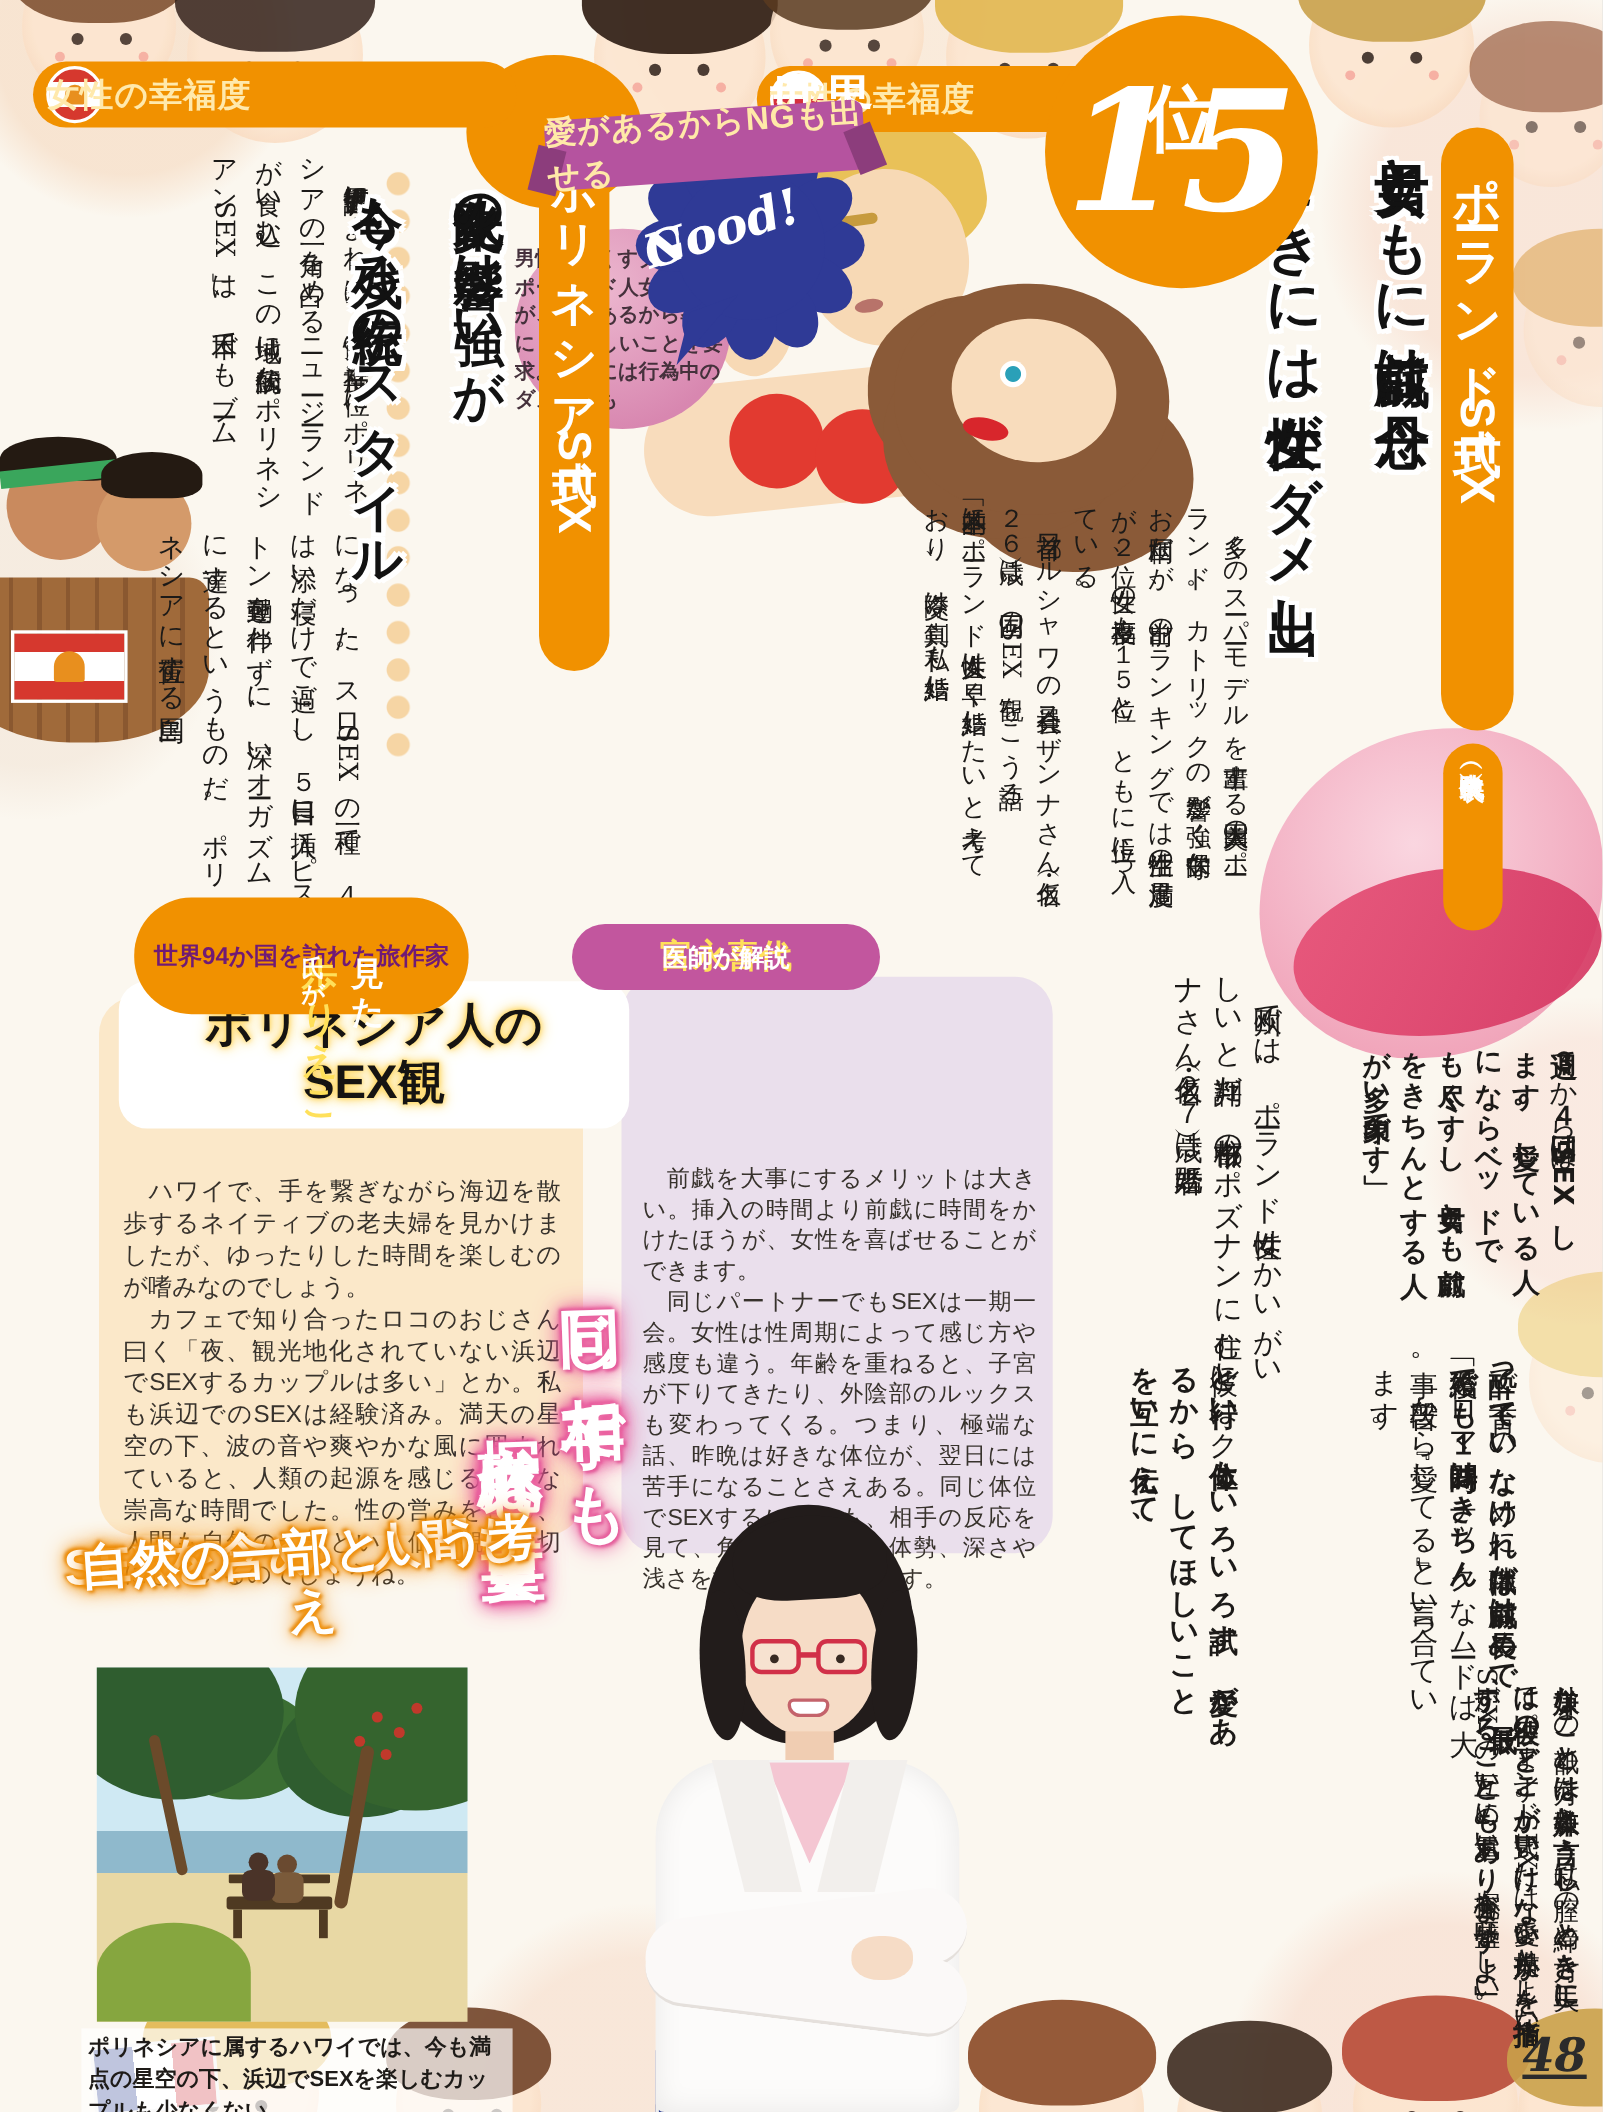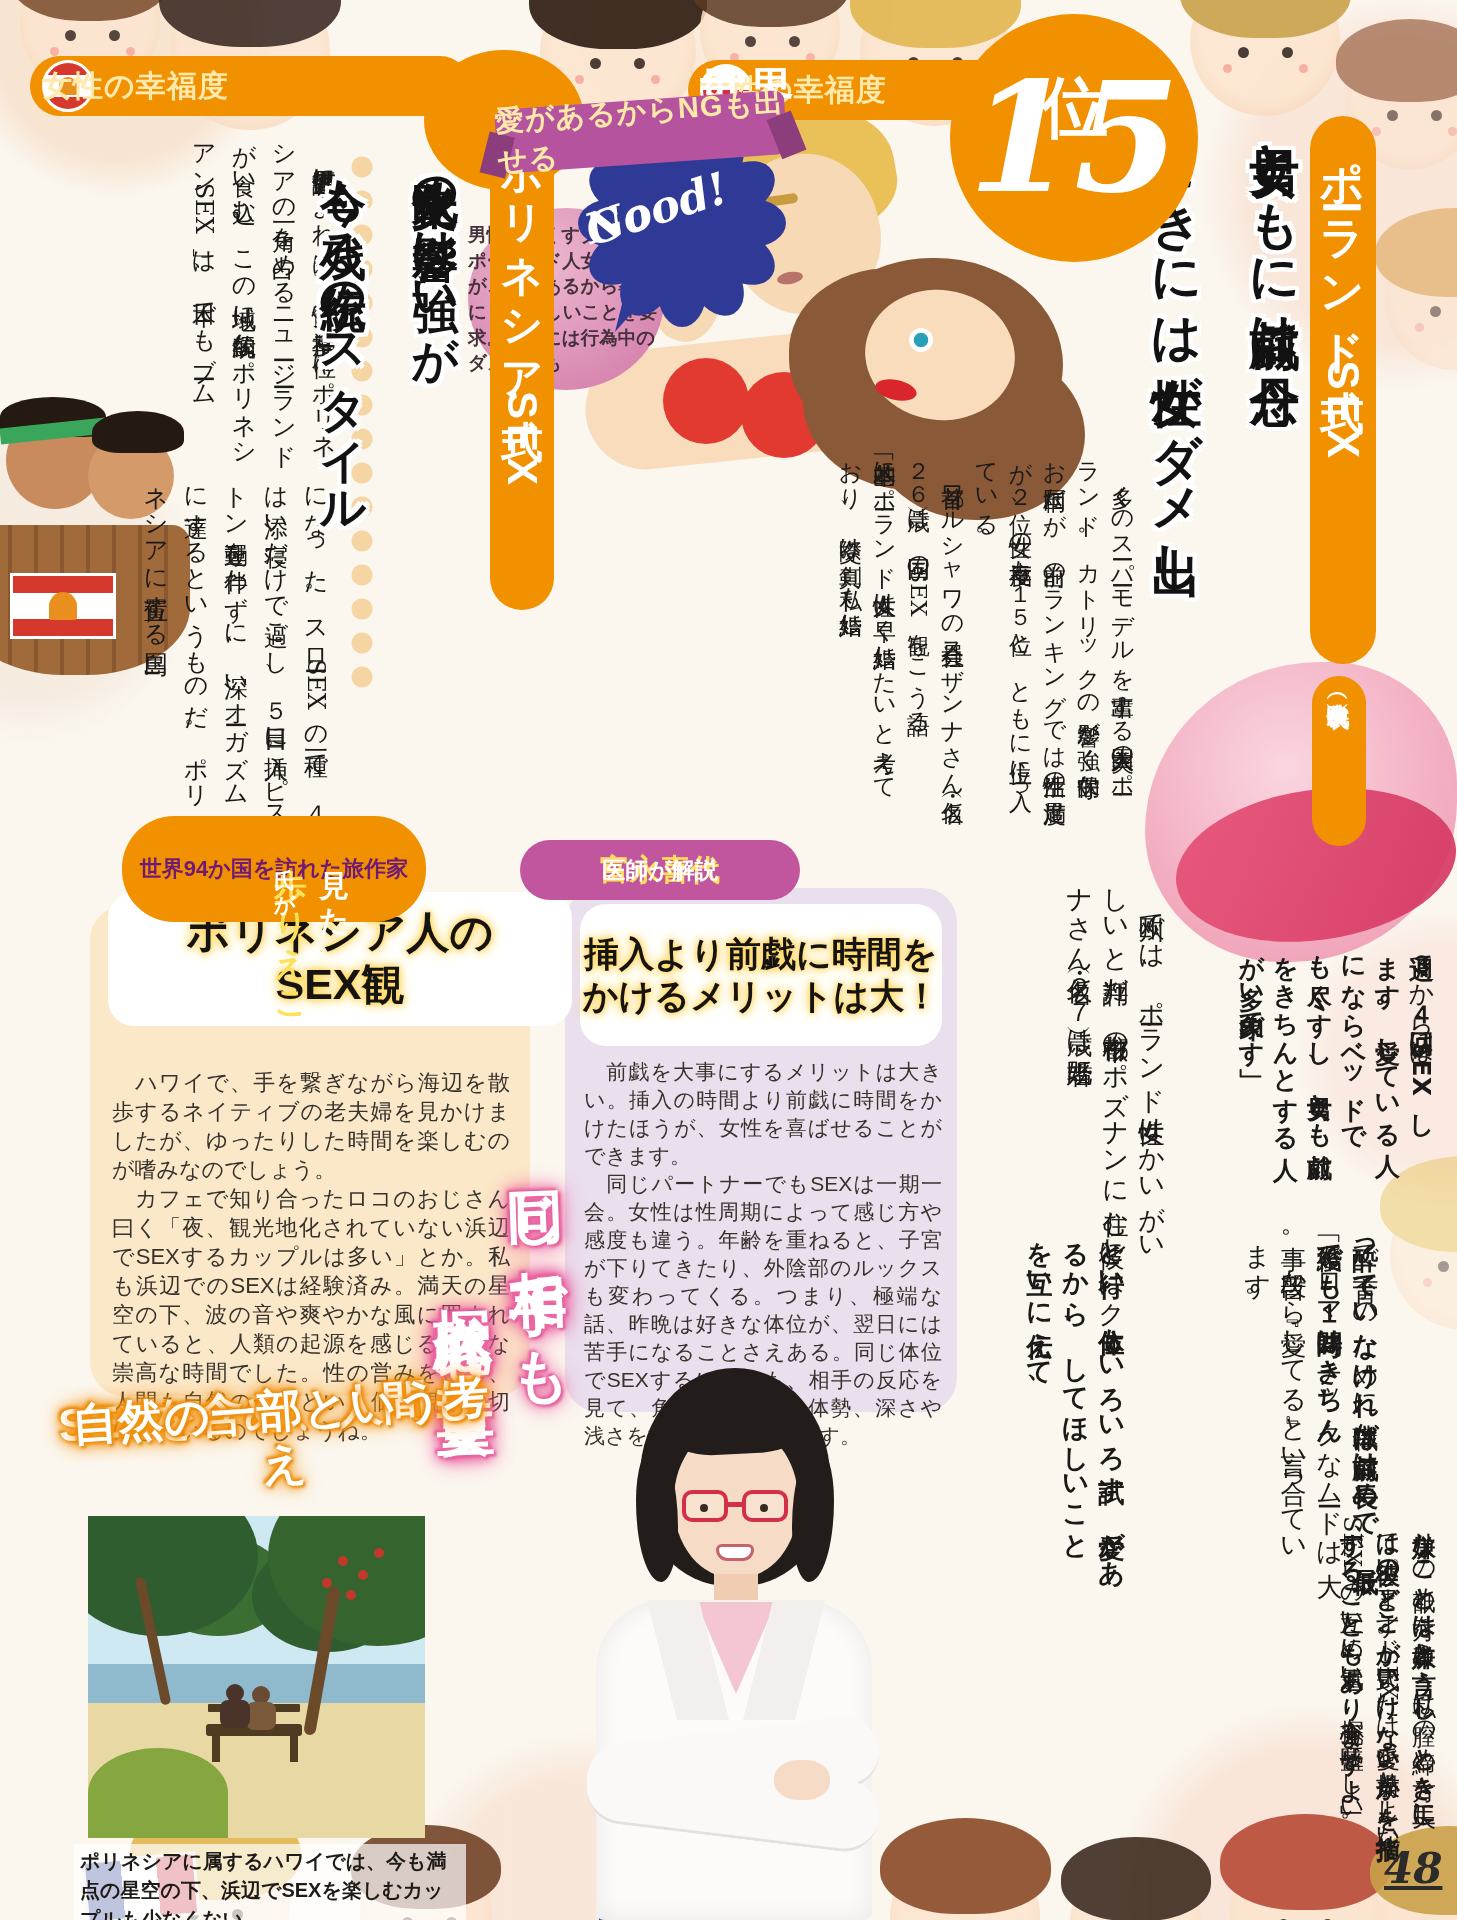--- a/index.html
+++ b/index.html
@@ -261,24 +261,20 @@
 SEX観</span>
   </div>
   <div class="pbody" style="left:112px;top:1068px;width:398px;height:322px;font-size:22px;line-height:29px;">　ハワイで、手を繋ぎながら海辺を散歩するネイティブの老夫婦を見かけましたが、ゆったりした時間を楽しむのが嗜みなのでしょう。
 　カフェで知り合ったロコのおじさん曰く「夜、観光地化されていない浜辺でSEXするカップルは多い」とか。私も浜辺でのSEXは経験済み。満天の星空の下、波の音や爽やかな風に囲まれていると、人類の起源を感じるような崇高な時間でした。性の営みを含め、人間も自然の一部という価値観を大切にしているのでしょうね。</div>
 
   <div class="badge badge-pink" style="left:520px;top:840px;width:280px;height:60px;flex-direction:row;gap:2px;">
     <span class="yname" style="font-size:30px;">富永喜代</span>
     <span class="wmid" style="font-size:23px;">医師が解説</span>
   </div>
   <div class="panel p-lav" style="left:565px;top:888px;width:392px;height:524px;"></div>
-  <div class="headbox" style="left:580px;top:904px;width:362px;height:142px;">
-    <span style="font-size:35px;">挿入より前戯に時間を
-かけるメリットは大！</span>
-  </div>
   <div class="pbody" style="left:584px;top:1058px;width:358px;height:340px;font-size:21px;line-height:28px;">　前戯を大事にするメリットは大きい。挿入の時間より前戯に時間をかけたほうが、女性を喜ばせることができます。
 　同じパートナーでもSEXは一期一会。女性は性周期によって感じ方や感度も違う。年齢を重ねると、子宮が下りてきたり、外陰部のルックスも変わってくる。つまり、極端な話、昨晩は好きな体位が、翌日には苦手になることさえある。同じ体位でSEXするにしても、相手の反応を見て、角度、密着度、体勢、深さや浅さを探る必要があります。</div>
 
   <div class="slogan-o">
     <span>SEXを含め、人間も</span>
     <span>自然の一部という考え</span>
   </div>
   <div style="left:88px;top:1516px;width:337px;height:322px;overflow:hidden;z-index:2;
     background:linear-gradient(180deg,#cfe9f3 0 46%,#8fb9cc 46% 58%,#e8d8a4 58% 100%);">
     <div style="left:-30px;top:-40px;width:200px;height:160px;border-radius:50%;background:#2f5d2f;box-shadow:60px 30px 0 -30px #3b6e33;"></div>

